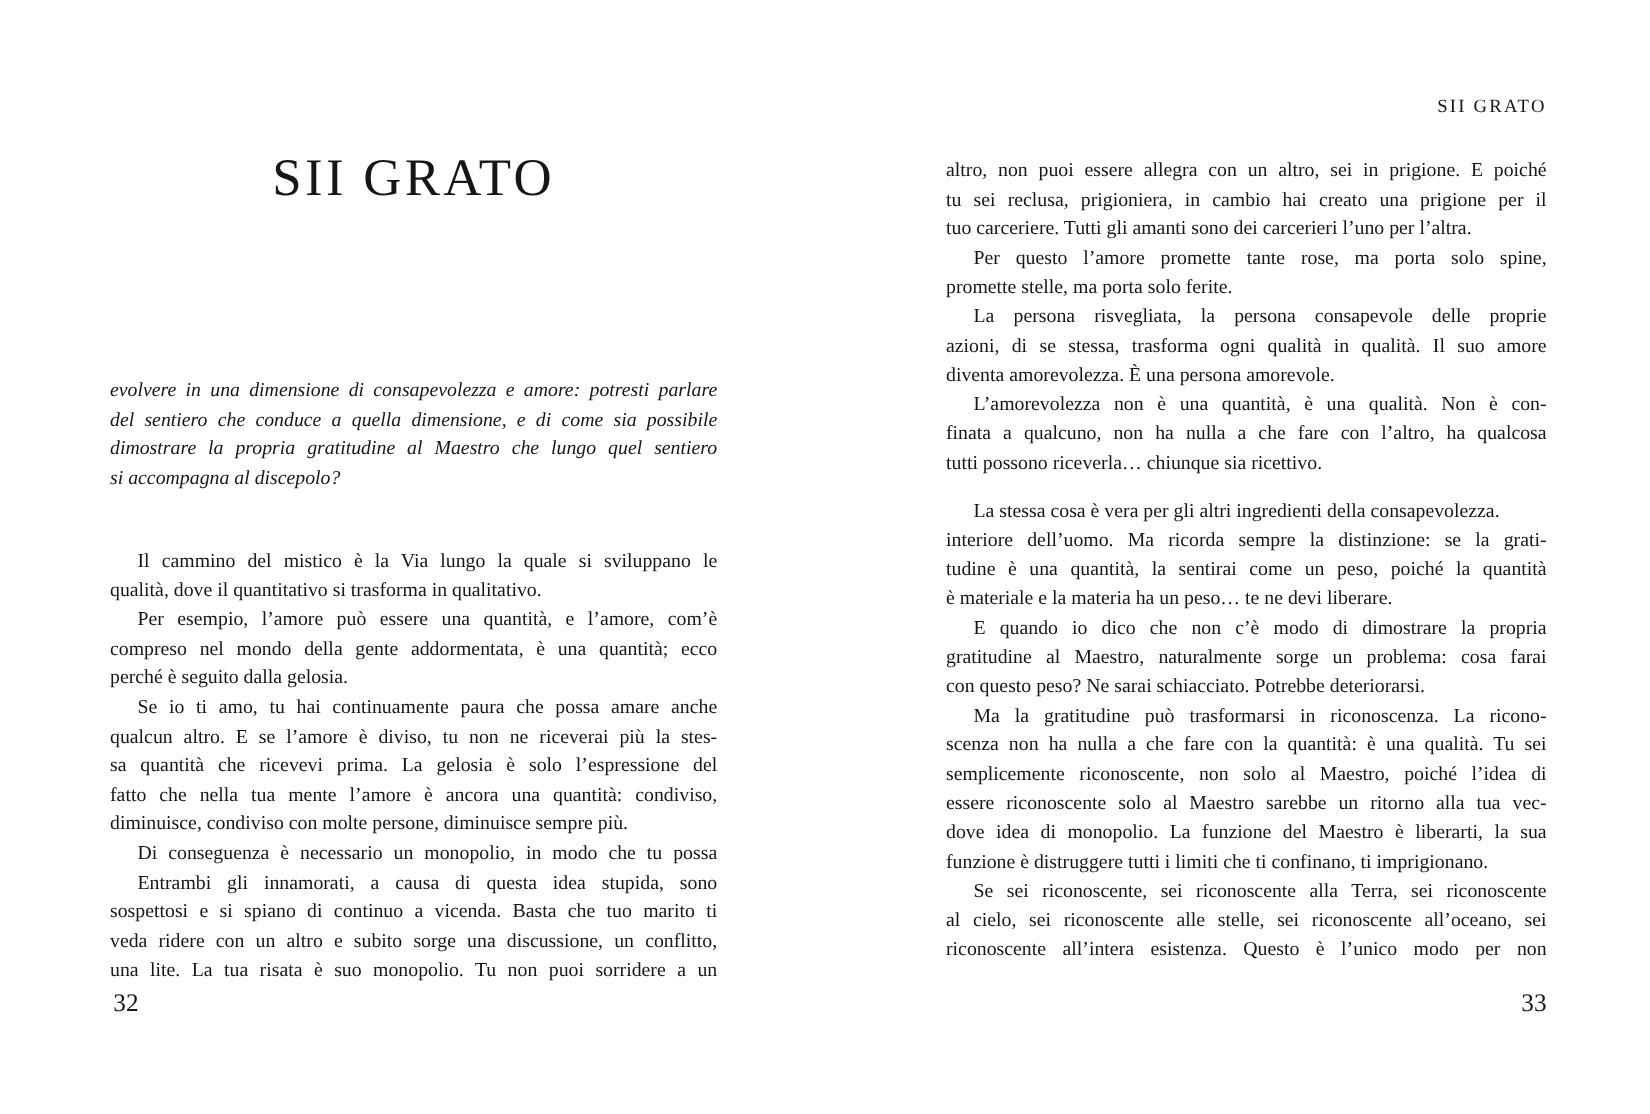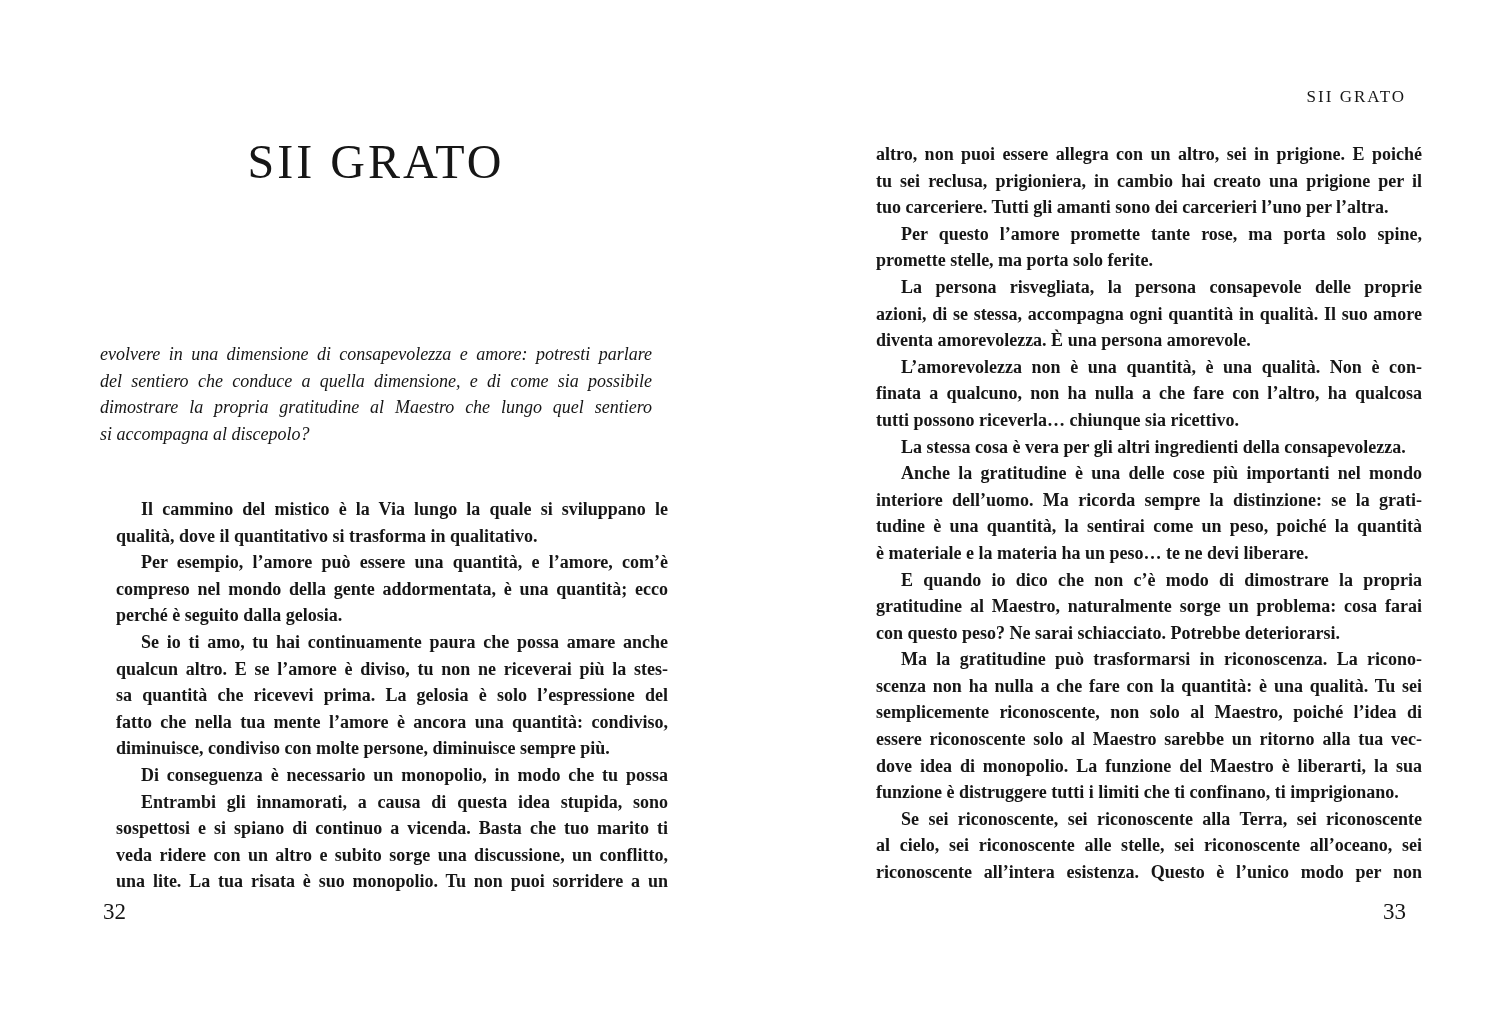--- a/index.html
+++ b/index.html
@@ -52,29 +52,28 @@
   .intro-block {
     position: absolute;
     top: 341px;
     left: 0;
     width: 100%;
     font-style: italic;
   }
 
   .body-block {
     position: absolute;
-    left: 16px;
+    left: 0;
     width: 100%;
-    font-weight: bold;
   }
   .page-left  .body-block { top: 496px; }
   .page-right .body-block { top: 141px; }
 
   .para { margin: 0; }
-  .para.section-break { }
+  .para.section-break { margin-top: 17px; }
 
   .line {
     font-size: 18px;
     line-height: 26.6px;
     text-align: justify;
     text-align-last: justify;
   }
   .line.rag { text-align-last: left; }
   .line.indent { text-indent: 25px; }
 
@@ -143,33 +142,32 @@
           <div class="line">altro, non puoi essere allegra con un altro, sei in prigione. E poiché</div>
           <div class="line">tu sei reclusa, prigioniera, in cambio hai creato una prigione per il</div>
           <div class="line rag">tuo carceriere. Tutti gli amanti sono dei carcerieri l’uno per l’altra.</div>
         </div>
         <div class="para">
           <div class="line indent">Per questo l’amore promette tante rose, ma porta solo spine,</div>
           <div class="line rag">promette stelle, ma porta solo ferite.</div>
         </div>
         <div class="para">
           <div class="line indent">La persona risvegliata, la persona consapevole delle proprie</div>
-          <div class="line">azioni, di se stessa, accompagna ogni quantità in qualità. Il suo amore</div>
+          <div class="line">azioni, di se stessa, trasforma ogni qualità in qualità. Il suo amore</div>
           <div class="line rag">diventa amorevolezza. È una persona amorevole.</div>
         </div>
         <div class="para">
           <div class="line indent">L’amorevolezza non è una quantità, è una qualità. Non è con-</div>
           <div class="line">finata a qualcuno, non ha nulla a che fare con l’altro, ha qualcosa</div>
           <div class="line rag">tutti possono riceverla… chiunque sia ricettivo.</div>
         </div>
         <div class="para section-break">
           <div class="line rag indent">La stessa cosa è vera per gli altri ingredienti della consapevolezza.</div>
         </div>
         <div class="para">
-          <div class="line indent">Anche la gratitudine è una delle cose più importanti nel mondo</div>
           <div class="line">interiore dell’uomo. Ma ricorda sempre la distinzione: se la grati-</div>
           <div class="line">tudine è una quantità, la sentirai come un peso, poiché la quantità</div>
           <div class="line rag">è materiale e la materia ha un peso… te ne devi liberare.</div>
         </div>
         <div class="para">
           <div class="line indent">E quando io dico che non c’è modo di dimostrare la propria</div>
           <div class="line">gratitudine al Maestro, naturalmente sorge un problema: cosa farai</div>
           <div class="line rag">con questo peso? Ne sarai schiacciato. Potrebbe deteriorarsi.</div>
         </div>
         <div class="para">

